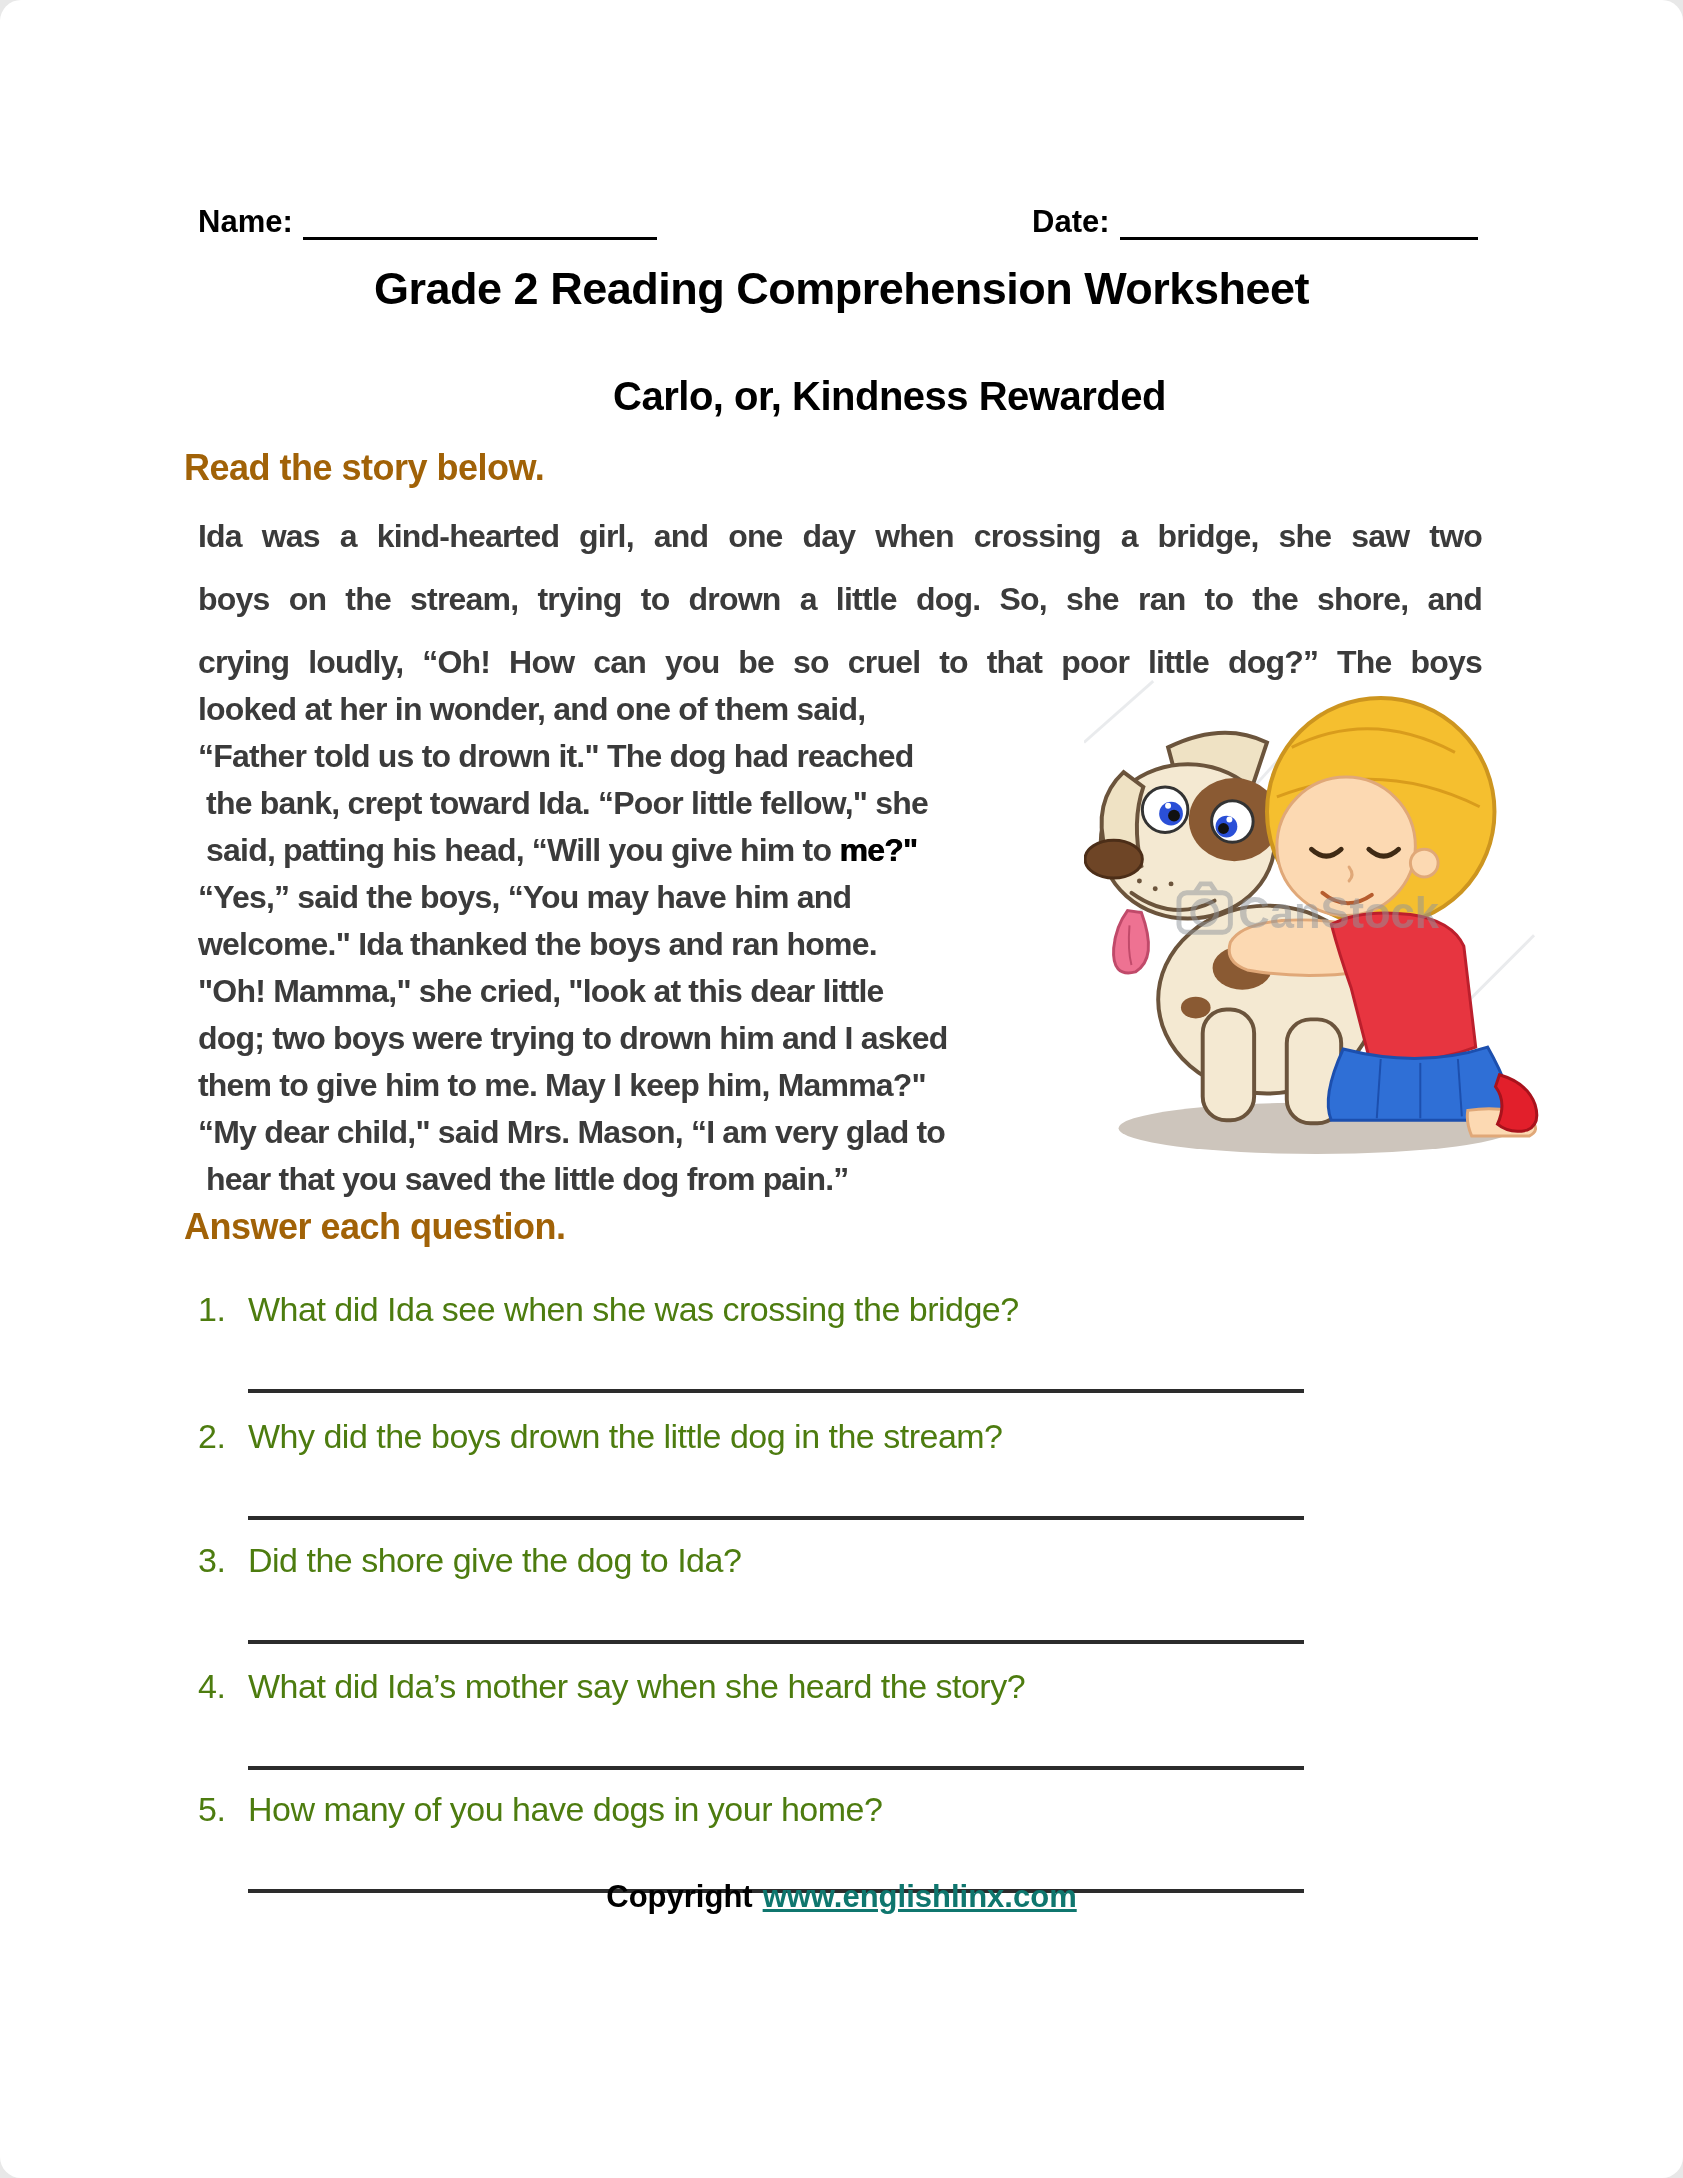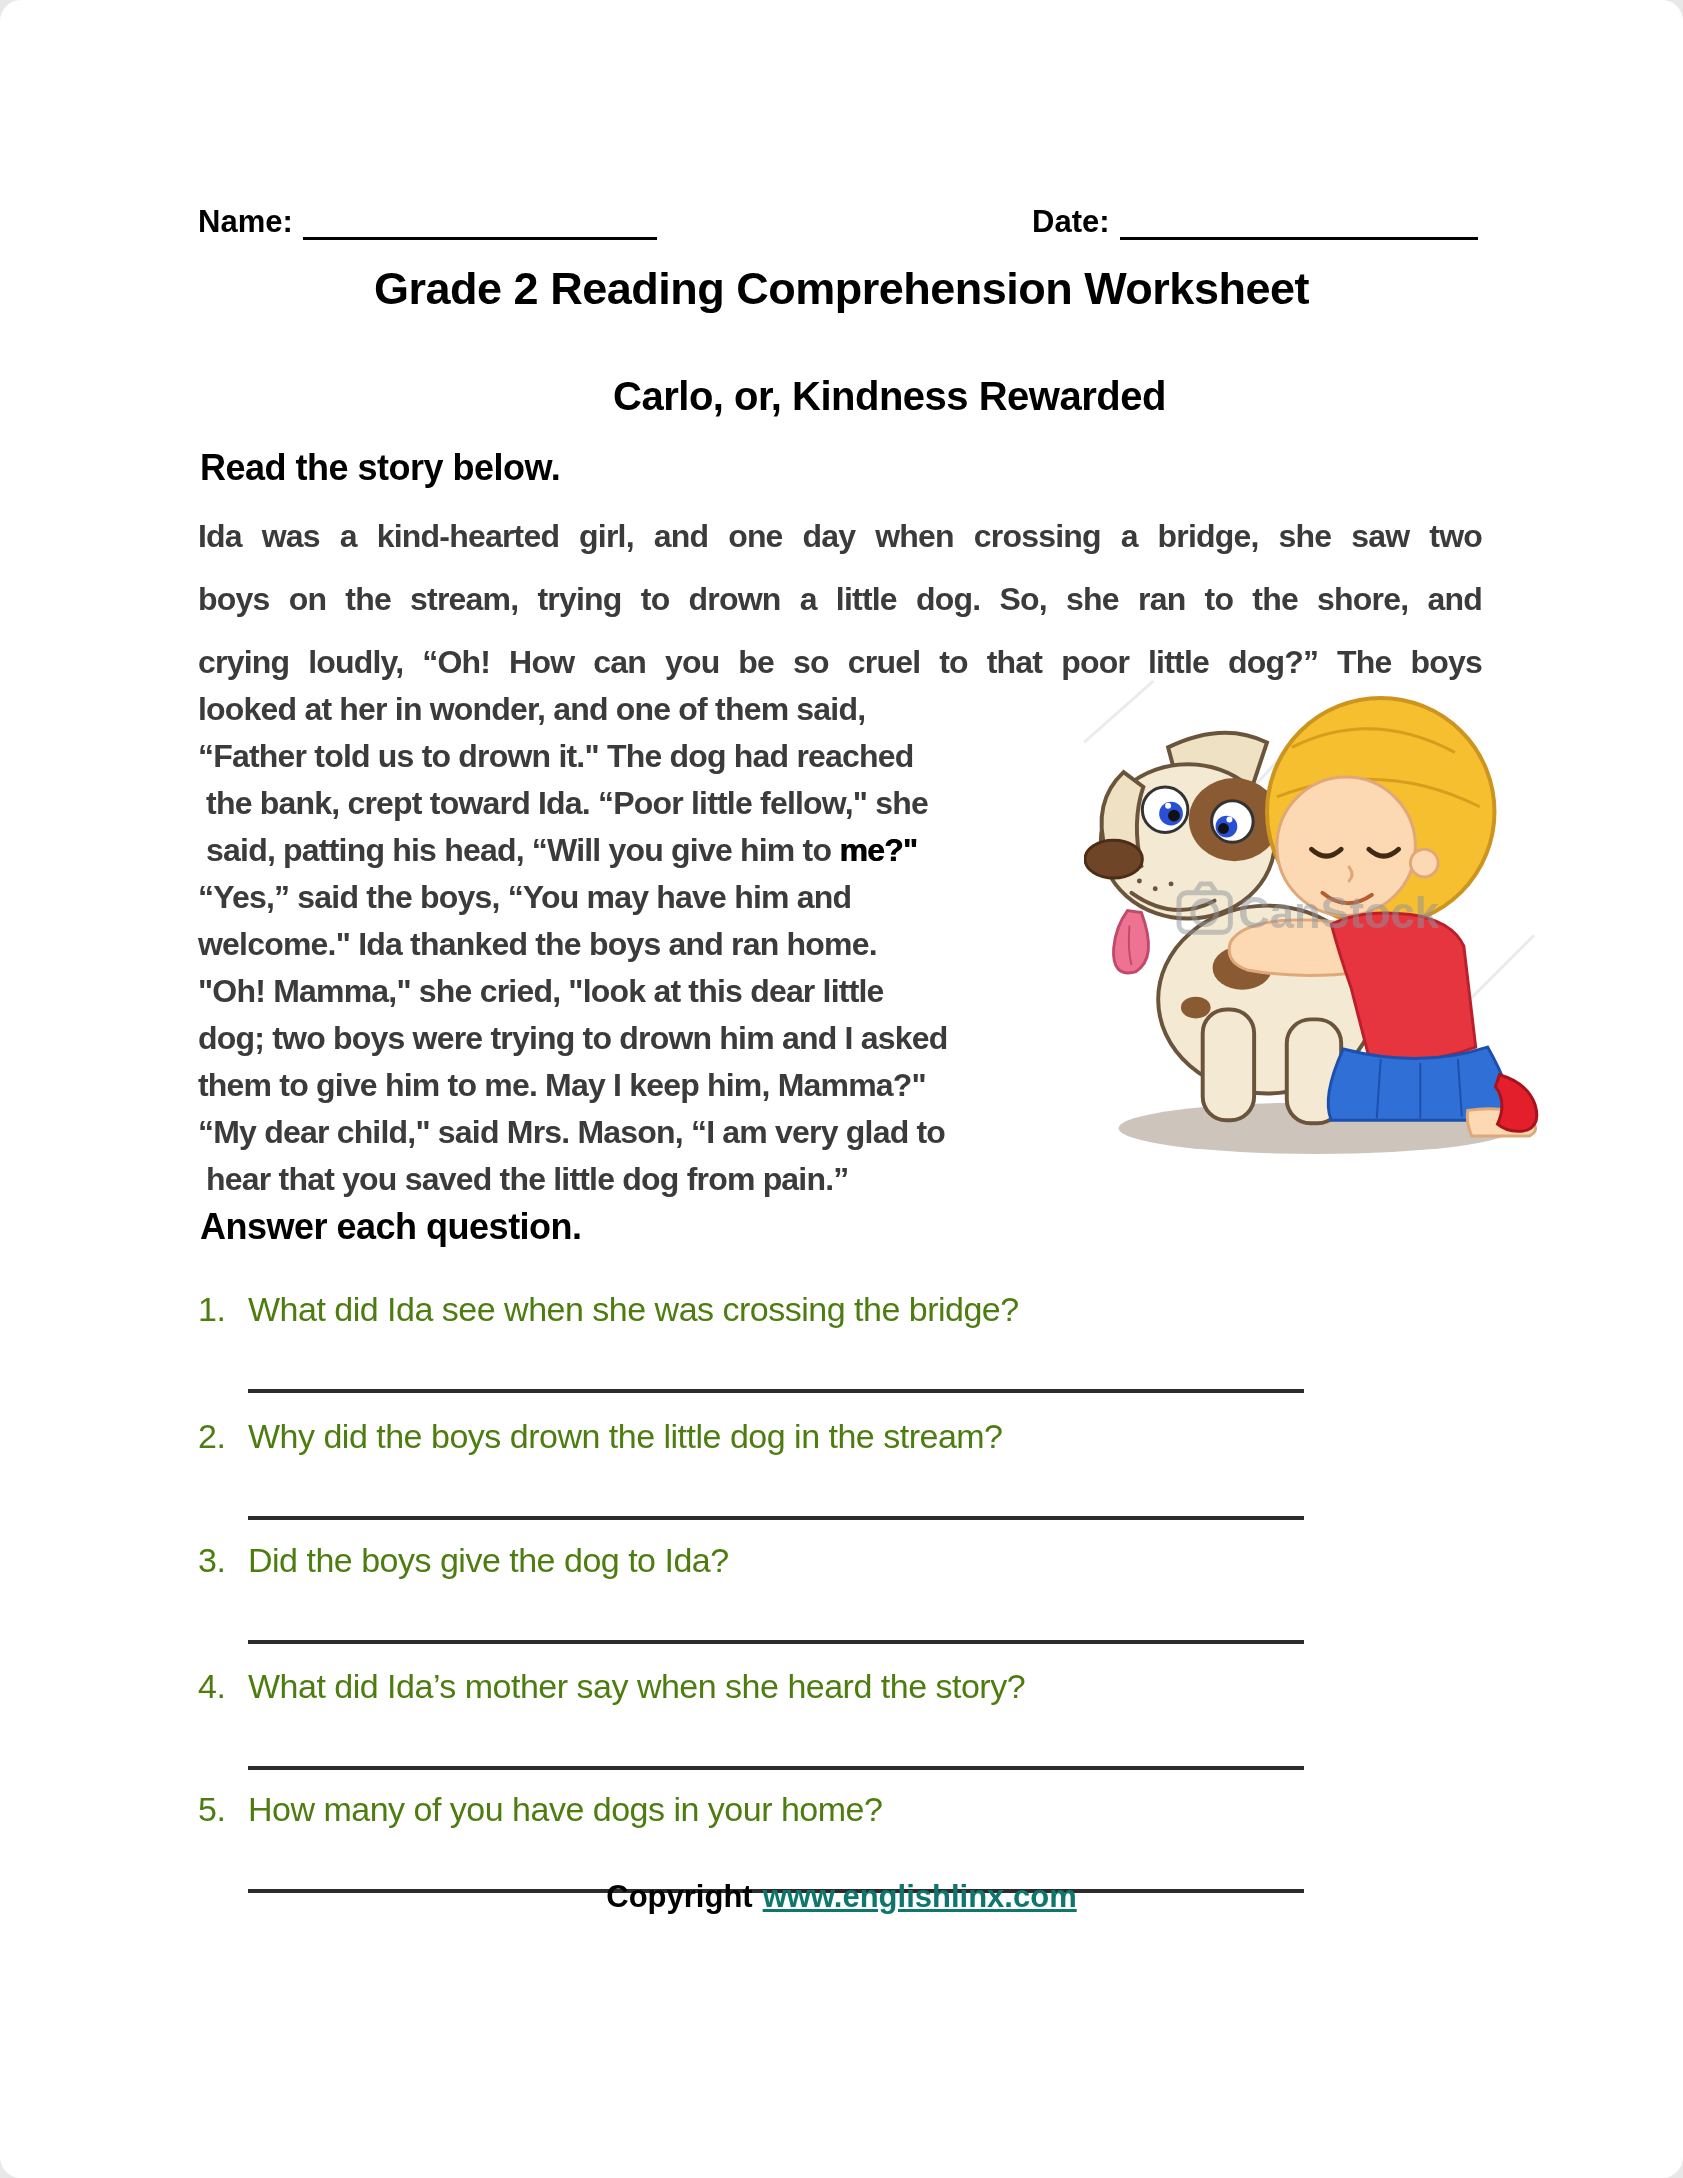--- a/index.html
+++ b/index.html
@@ -13,21 +13,21 @@
   .name-group{left:198px;}
   .date-group{left:1032px;}
   .name-group .blank{width:354px;}
   .date-group .blank{width:358px;}
 
   .title{position:absolute;top:263px;left:0;width:1683px;text-align:center;
     font-size:45px;font-weight:700;color:#000;letter-spacing:-0.5px;}
   .subtitle{position:absolute;top:374px;left:0;width:1683px;text-align:center;
     font-size:40px;font-weight:700;color:#000;letter-spacing:-0.5px;padding-left:48px;}
 
-  .sec{position:absolute;left:200px;font-size:36px;font-weight:700;color:#000000;letter-spacing:-0.5px;}
+  .sec{position:absolute;left:184px;font-size:36px;font-weight:700;color:#a16207;letter-spacing:-0.5px;}
   .sec.read{top:447px;}
   .sec.answer{top:1206px;}
 
   .story{position:absolute;left:198px;top:497px;width:1284px;
     font-size:32px;font-weight:700;color:#3b3b3b;line-height:47px;letter-spacing:-0.8px;}
   .sline{white-space:pre-wrap;height:47px;}
   .sline.just{text-align:justify;text-align-last:justify;margin-top:16px;}
   .emph{color:#000;text-shadow:0.6px 0 0 #000;}
 
   .illo{position:absolute;left:1084px;top:673px;width:455px;height:490px;}
@@ -141,21 +141,21 @@
 
   <div class="q" style="top:1272px">
     <span class="qnum">1.</span><span>What did Ida see when she was crossing the bridge?</span>
     <div class="qline"></div>
   </div>
   <div class="q" style="top:1399px">
     <span class="qnum">2.</span><span>Why did the boys drown the little dog in the stream?</span>
     <div class="qline"></div>
   </div>
   <div class="q" style="top:1523px">
-    <span class="qnum">3.</span><span>Did the boys give the dog to Ida?</span>
+    <span class="qnum">3.</span><span>Did the shore give the dog to Ida?</span>
     <div class="qline"></div>
   </div>
   <div class="q" style="top:1649px">
     <span class="qnum">4.</span><span>What did Ida’s mother say when she heard the story?</span>
     <div class="qline"></div>
   </div>
   <div class="q" style="top:1772px">
     <span class="qnum">5.</span><span>How many of you have dogs in your home?</span>
     <div class="qline"></div>
   </div>

